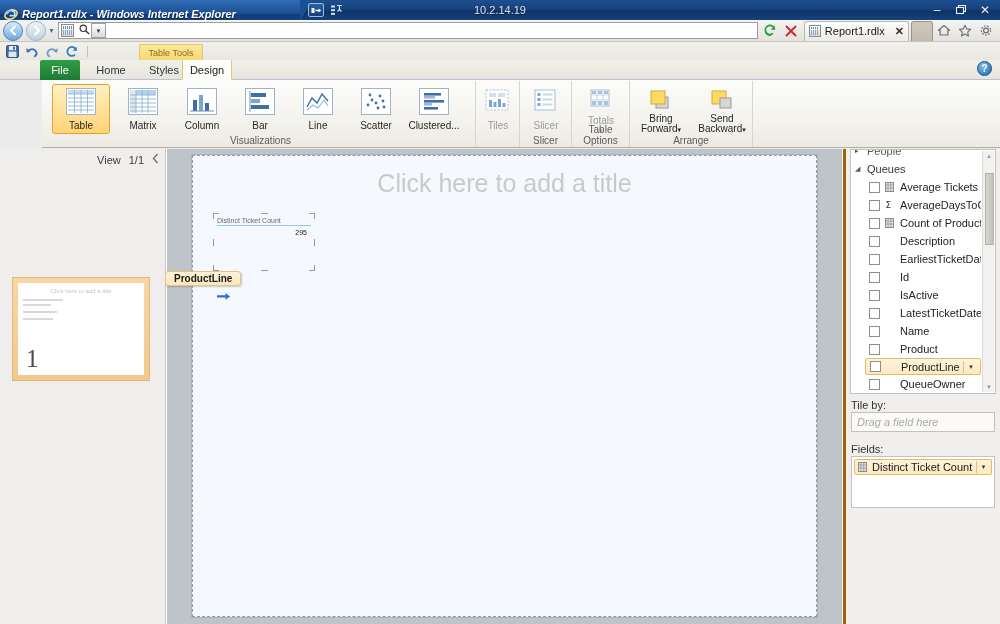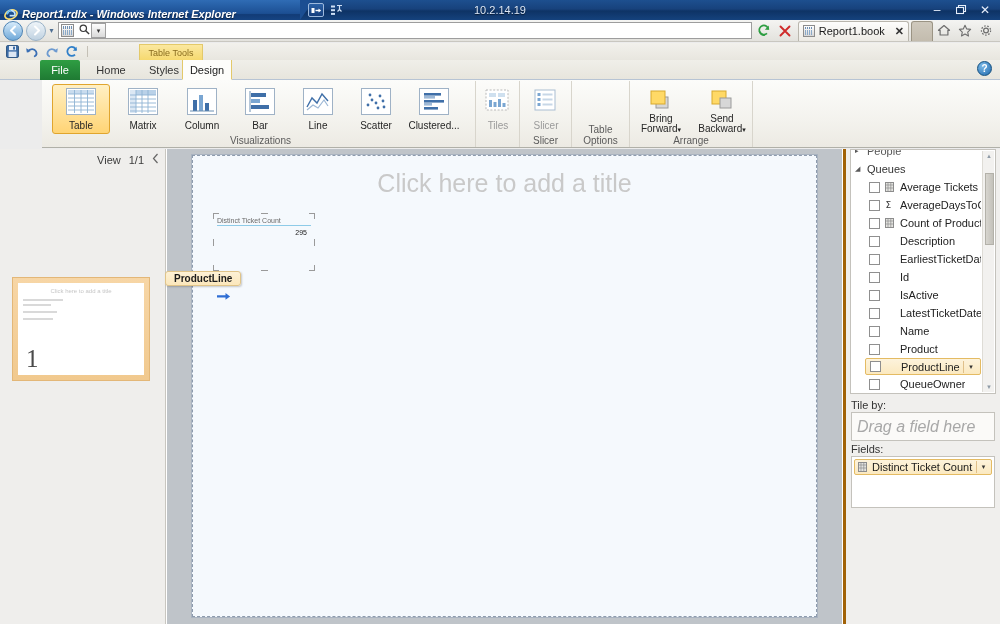--- a/index.html
+++ b/index.html
@@ -366,24 +366,24 @@
   .fld-name { white-space: nowrap; overflow: hidden; }
   .fld-dd {
     position:absolute; right: 2px; top: 2px; width: 15px; height: 12px;
     border-left: 1px solid #e0c08a;
     display:flex;align-items:center;justify-content:center;
     font-size: 7px; color:#333;
   }
 
   .fp-label { position: absolute; left: 5px; font-size: 11px; color: #333; }
   .fp-drop {
-    position: absolute; left: 5px; right: 5px; height: 29px;
+    position: absolute; left: 5px; right: 5px; height: 20px;
     background: #fbfaf8; border: 1px solid #c4c2bc;
     display:flex; align-items:center; padding-left:5px;
-    font-size: 16px; color: #a8a8a8; font-style: italic;
+    font-size: 11px; color: #a8a8a8; font-style: italic;
   }
   .fp-fields-box {
     position: absolute; left: 5px; right: 5px; height: 52px;
     background: #fff; border: 1px solid #c4c2bc; padding: 2px;
   }
   .chip {
     display:flex; align-items:center; gap:4px; height: 16px;
     background: linear-gradient(to bottom,#fdf3dc,#fbe9c0);
     border: 1px solid #e4bb63; border-radius:2px;
     padding-left: 3px; font-size: 11px; color:#1a1a1a;
@@ -472,21 +472,21 @@
       </svg>
     </div>
     <div class="ie-tool">
       <svg width="12" height="12" viewBox="0 0 12 12">
           <path d="M1.5 1.5l9 9M10.5 1.5l-9 9" stroke="#cf2a2a" stroke-width="1.9" stroke-linecap="round"></path>
         </svg>
     </div>
 
     <div class="ie-tab">
       <span class="tab-ico"></span>
-      <span>Report1.book</span>
+      <span>Report1.rdlx</span>
       <span class="tab-close">✕</span>
     </div>
     <div class="ie-newtab"></div>
 
     <div class="ie-right-tools">
       <span class="ie-tool">
         <svg width="14" height="13" viewBox="0 0 14 13">
             <path d="M7 1.5L1.5 6.3h1.6V11h7.8V6.3h1.6z" fill="none" stroke="#6d6d6d" stroke-width="1.2" stroke-linejoin="round"></path>
           </svg>
       </span>
@@ -688,20 +688,41 @@
                 <rect x="11.5" y="15.5" width="10" height="2"></rect>
             </g>
           </svg>
         </span>
         <span class="lbl">Slicer</span>
       </div>
       <div class="rgroup-label">Slicer</div>
     </div>
 
     <div class="rgroup" style="left:530px; width:58px;">
+      <div class="rbtn dim" style="left:0px;">
+        <span class="big-ico">
+          <svg width="28" height="24" viewBox="0 0 28 24">
+            <rect x="5" y="2" width="18" height="16" fill="#fff" stroke="#a9bdd2"></rect>
+            <g stroke="#bed2e5" stroke-width="0.9">
+              <path d="M5 7h18M5 12h18"></path>
+                <path d="M11 2v16M17 2v16"></path>
+            </g>
+            <g fill="#a9c4de">
+              <rect x="6" y="3" width="4" height="3"></rect>
+                <rect x="12" y="3" width="4" height="3"></rect>
+                <rect x="18" y="3" width="4" height="3"></rect>
+              <rect x="6" y="13" width="4" height="4"></rect>
+                <rect x="12" y="13" width="4" height="4"></rect>
+                <rect x="18" y="13" width="4" height="4"></rect>
+            </g>
+          </svg>
+        </span>
+        <span class="lbl">Totals</span>
+        <span style="font-size:7px;color:#9a9a9a;line-height:5px;">▾</span>
+      </div>
       <div class="rgroup-label">Table Options</div>
     </div>
 
     <div class="rgroup" style="left:588px; width:123px;">
       <div class="rbtn" style="left:2px; width:58px;">
         <span class="big-ico">
           <svg width="30" height="24" viewBox="0 0 30 24">
             <rect x="10" y="9" width="12" height="11" fill="#d7d7d7" stroke="#9a9a9a"></rect>
             <rect x="5" y="3" width="14" height="13" fill="#ffd966" stroke="#d8a92f"></rect>
           </svg>

